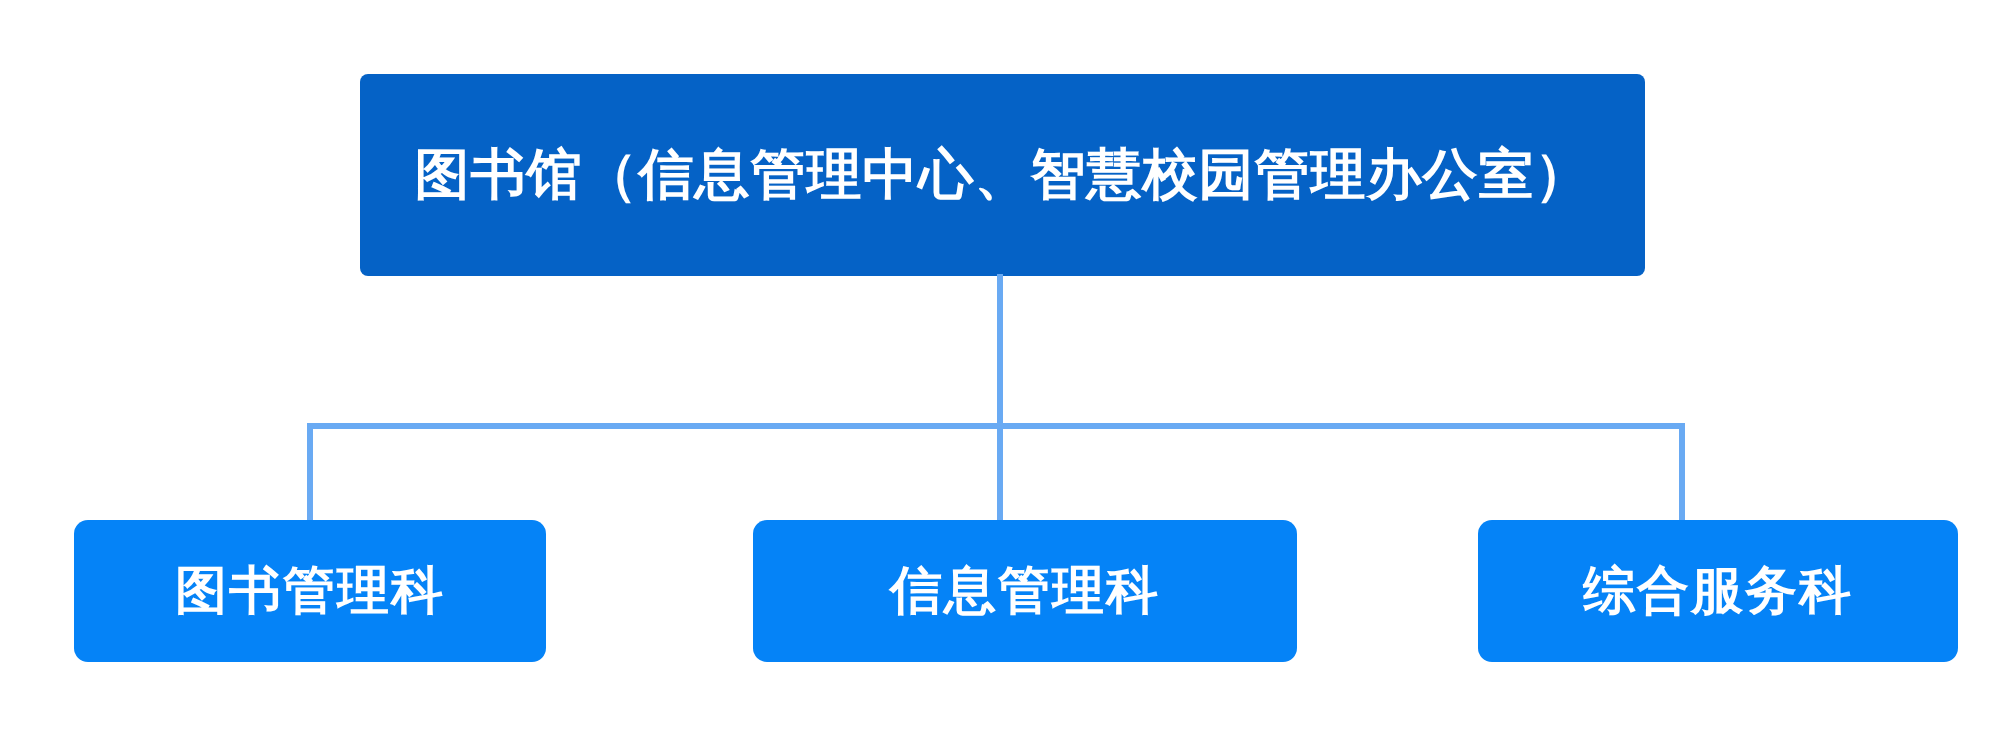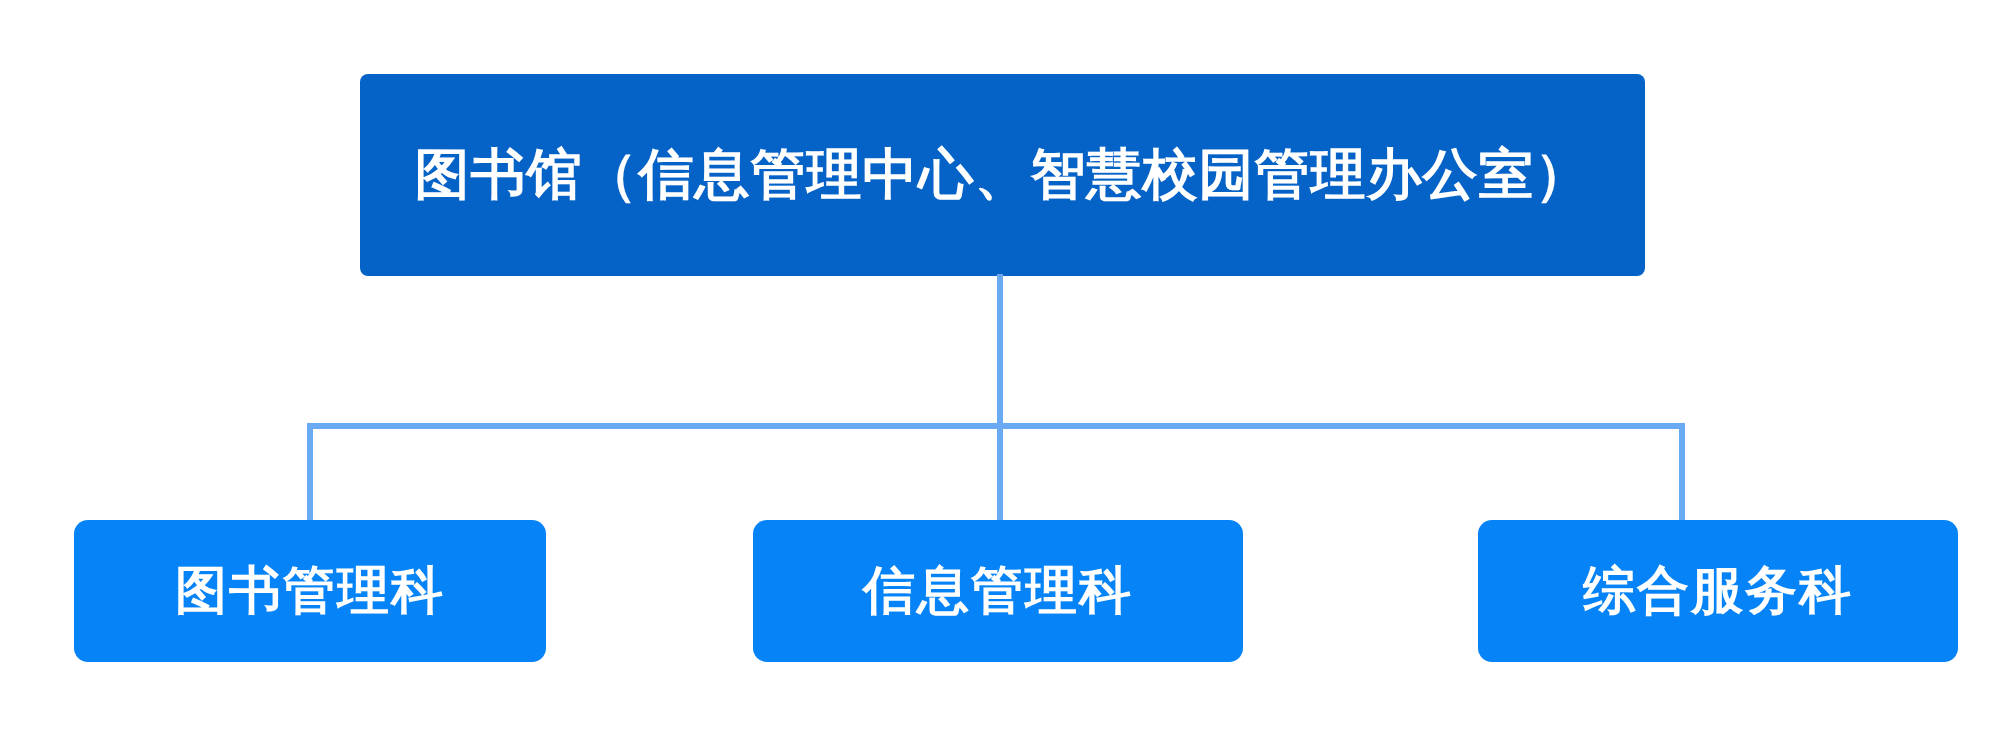--- a/index.html
+++ b/index.html
@@ -40,21 +40,21 @@
   }
   .node-child {
     top: 520px;
     height: 142px;
     border-radius: 14px;
     background: var(--color-child-box-bg, #0583f7);
     font-size: 52px;
     letter-spacing: 2px;
   }
   .node-child-1 { left: 74px;   width: 472px; }
-  .node-child-2 { left: 753px;  width: 490px; }
+  .node-child-2 { left: 753px;  width: 544px; }
   .node-child-3 { left: 1442px; width: 480px; margin-left: 36px; }
   .connector {
     position: absolute;
     background: var(--color-connector, #69aaf3);
   }
   .conn-root-drop   { left: 997px;  top: 274px; width: 6px;    height: 152px; }
   .conn-horizontal  { left: 307px;  top: 423px; width: 1378px; height: 6px;  }
   .conn-drop-left   { left: 307px;  top: 426px; width: 6px;    height: 96px; }
   .conn-drop-center { left: 997px;  top: 426px; width: 6px;    height: 96px; }
   .conn-drop-right  { left: 1679px; top: 426px; width: 6px;    height: 96px; }

